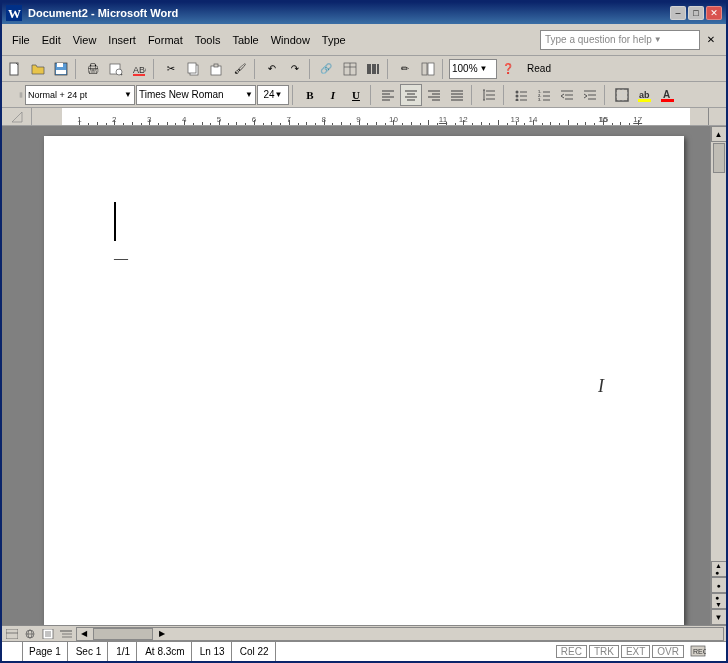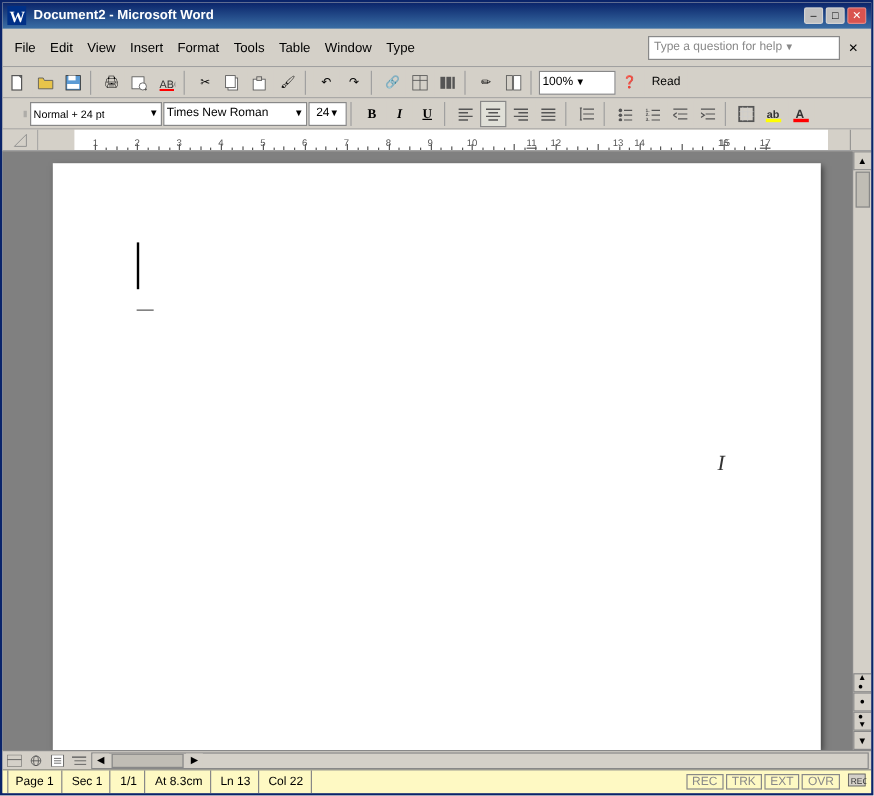--- a/index.html
+++ b/index.html
@@ -105,21 +105,21 @@
       height: 20px;
       display: flex;
       align-items: center;
       background: white;
       border: 1px solid #888;
       padding: 0 2px;
       font-size: 10px;
       cursor: pointer;
     }
     #zoom-box {
-      width: 64px;
+      width: 48px;
     }
     #help-box {
       display: flex;
       align-items: center;
       background: white;
       border: 1px solid #888;
       height: 20px;
       flex: 1;
       max-width: 160px;
       padding: 0 4px;
@@ -307,26 +307,26 @@
       width: 12px;
       height: 30px;
       background: #c0bdb5;
       border: 1px solid #888;
       margin: 1px;
       cursor: pointer;
     }
 
     
     #status-bar {
-      background: #fef9c3;
+      background: #ffffff;
       height: 20px;
       display: flex;
       align-items: center;
       border-top: 1px solid #888;
-      padding: 0 4px;
+      padding: 0 20px;
       font-size: 10px;
       gap: 2px;
     }
     .status-item {
       padding: 0 6px;
       border-right: 1px solid #888;
       height: 100%;
       display: flex;
       align-items: center;
     }

